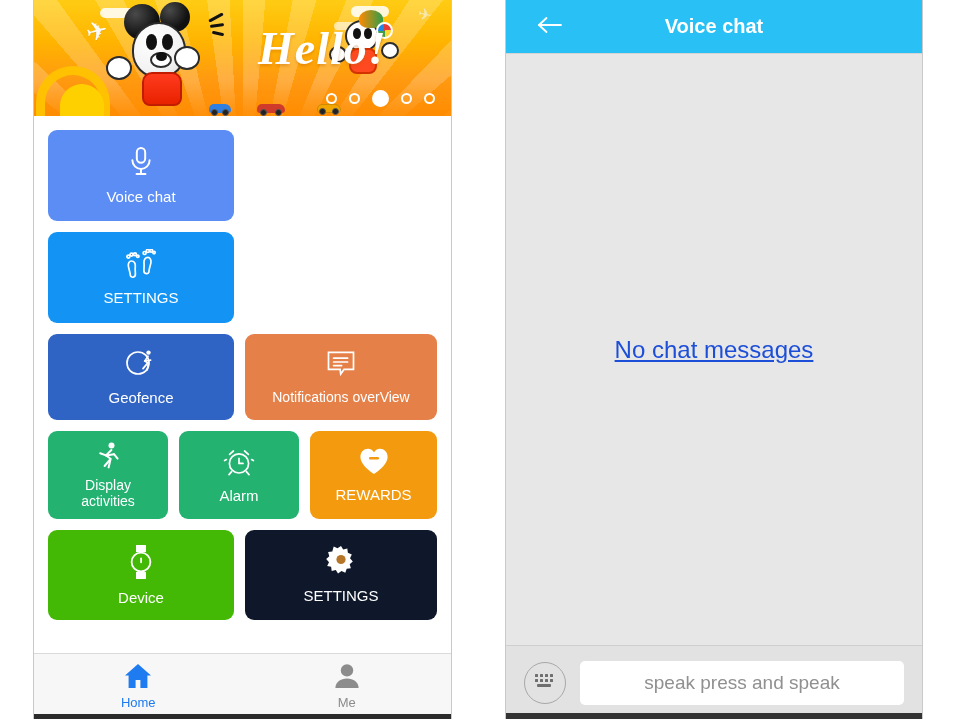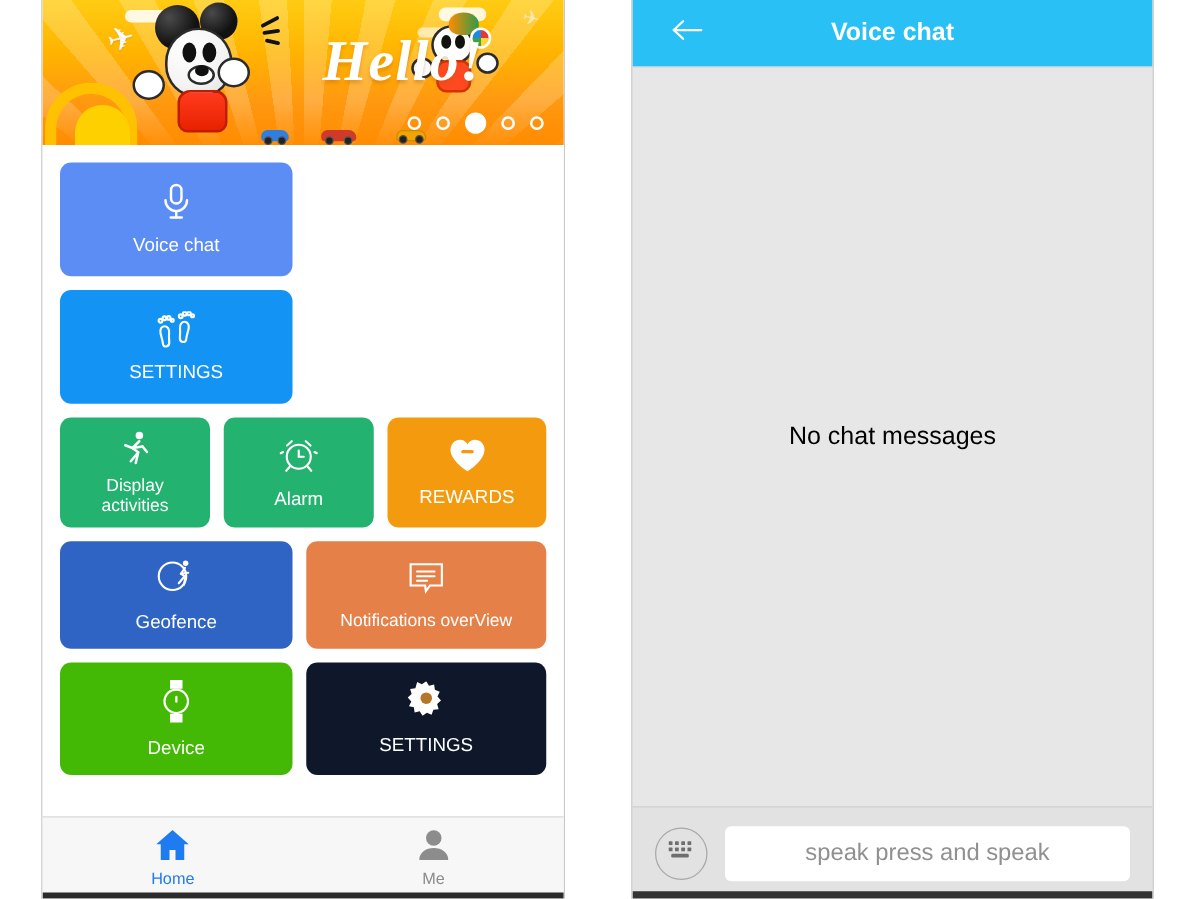--- a/index.html
+++ b/index.html
@@ -265,21 +265,21 @@
   .navbar .title {
     flex: 1 1 auto; text-align: center;
     color: #ffffff; font-size: 20px; font-weight: bold;
   }
   .chatbody {
     flex: 1 1 auto;
     background: #e7e7e7;
     display: flex; align-items: center; justify-content: center;
     border-top: 1px solid #d4d4d4;
   }
-  .empty-msg { color: #000000; font-size: 20px; }
+  .empty-msg { color: #1d4ed8; font-size: 24px; text-decoration: underline; }
   .composer {
     flex: 0 0 74px;
     background: #e2e2e2;
     border-top: 1px solid #cfcfcf;
     display: flex; align-items: center; gap: 14px;
     padding: 0 18px;
   }
   .kb-btn {
     width: 42px; height: 42px; flex: 0 0 42px;
     border-radius: 50%; border: 1.5px solid #a8a8a8;
@@ -399,20 +399,47 @@
                   <circle cx="29" cy="3.6" r="1.2"></circle>
               </svg>
             </span>
             <span class="lbl">SETTINGS</span>
           </div>
         </div>
 
       </div>
 
       <div class="row">
+        <div class="tile tile-geo">
+          <span class="ico">
+            <svg width="34" height="32" viewBox="0 0 34 32" fill="none" stroke="#fff" stroke-width="1.7">
+              <circle cx="14" cy="15" r="11"></circle>
+              <circle cx="24.5" cy="4.6" r="2.2" fill="#fff" stroke="none"></circle>
+              <path d="M24 8.2 20.8 13l3.6 2.4-1.2 6.4" stroke-linecap="round"></path>
+              <path d="M23.2 15.6 19 20.6" stroke-linecap="round"></path>
+              <path d="M20.8 13 26.6 12.2" stroke-linecap="round"></path>
+            </svg>
+          </span>
+          <span class="lbl">Geofence</span>
+        </div>
+
+        <div class="tile tile-notif">
+          <span class="ico">
+            <svg width="32" height="30" viewBox="0 0 32 30" fill="none" stroke="#fff" stroke-width="1.7" stroke-linecap="round">
+              <path d="M3.5 3.4h25v17h-9.5l-3.3 4.6-.6-4.6H3.5z"></path>
+              <path d="M8.6 9.2h14"></path>
+                <path d="M8.6 13h14"></path>
+                <path d="M8.6 16.6h8"></path>
+            </svg>
+          </span>
+          <span class="lbl">Notifications overView</span>
+        </div>
+      </div>
+
+      <div class="row">
         <div class="tile tile-disp">
           <span class="ico" style="margin-bottom:2px">
             <svg width="30" height="32" viewBox="0 0 30 32" fill="none" stroke="#fff" stroke-width="2" stroke-linecap="round">
               <circle cx="18.5" cy="4.4" r="3" fill="#fff" stroke="none"></circle>
               <path d="M18.4 9 13 14.4l4.6 3.4-2 8.6"></path>
               <path d="M17.2 18.4 11.6 25"></path>
               <path d="M13 14.4 21 13.2"></path>
               <path d="M21 13.2 24.6 17.6"></path>
               <path d="M13 14.4 7.2 12.2"></path>
             </svg>
@@ -437,47 +464,20 @@
         </div>
 
         <div class="tile tile-rew">
           <span class="ico">
             <svg width="32" height="29" viewBox="0 0 32 29" fill="none">
               <path d="M16 27S2.4 18.8 2.4 9.8C2.4 5 6 1.8 10 1.8c2.6 0 5 1.5 6 3.6 1-2.1 3.4-3.6 6-3.6 4 0 7.6 3.2 7.6 8C29.6 18.8 16 27 16 27z" fill="#fff"></path>
               <rect x="11" y="10" width="10" height="2.6" rx="1.3" fill="#f39a0e"></rect>
             </svg>
           </span>
           <span class="lbl">REWARDS</span>
-        </div>
-      </div>
-
-      <div class="row">
-        <div class="tile tile-geo">
-          <span class="ico">
-            <svg width="34" height="32" viewBox="0 0 34 32" fill="none" stroke="#fff" stroke-width="1.7">
-              <circle cx="14" cy="15" r="11"></circle>
-              <circle cx="24.5" cy="4.6" r="2.2" fill="#fff" stroke="none"></circle>
-              <path d="M24 8.2 20.8 13l3.6 2.4-1.2 6.4" stroke-linecap="round"></path>
-              <path d="M23.2 15.6 19 20.6" stroke-linecap="round"></path>
-              <path d="M20.8 13 26.6 12.2" stroke-linecap="round"></path>
-            </svg>
-          </span>
-          <span class="lbl">Geofence</span>
-        </div>
-
-        <div class="tile tile-notif">
-          <span class="ico">
-            <svg width="32" height="30" viewBox="0 0 32 30" fill="none" stroke="#fff" stroke-width="1.7" stroke-linecap="round">
-              <path d="M3.5 3.4h25v17h-9.5l-3.3 4.6-.6-4.6H3.5z"></path>
-              <path d="M8.6 9.2h14"></path>
-                <path d="M8.6 13h14"></path>
-                <path d="M8.6 16.6h8"></path>
-            </svg>
-          </span>
-          <span class="lbl">Notifications overView</span>
         </div>
       </div>
 
       <div class="row">
         <div class="tile tile-dev">
           <span class="ico">
             <svg width="28" height="36" viewBox="0 0 28 36" fill="none" stroke="#fff" stroke-width="1.8">
               <rect x="9" y="1" width="10" height="7" fill="#fff" stroke="none"></rect>
               <rect x="9" y="28" width="10" height="7" fill="#fff" stroke="none"></rect>
               <circle cx="14" cy="18" r="9.4"></circle>

